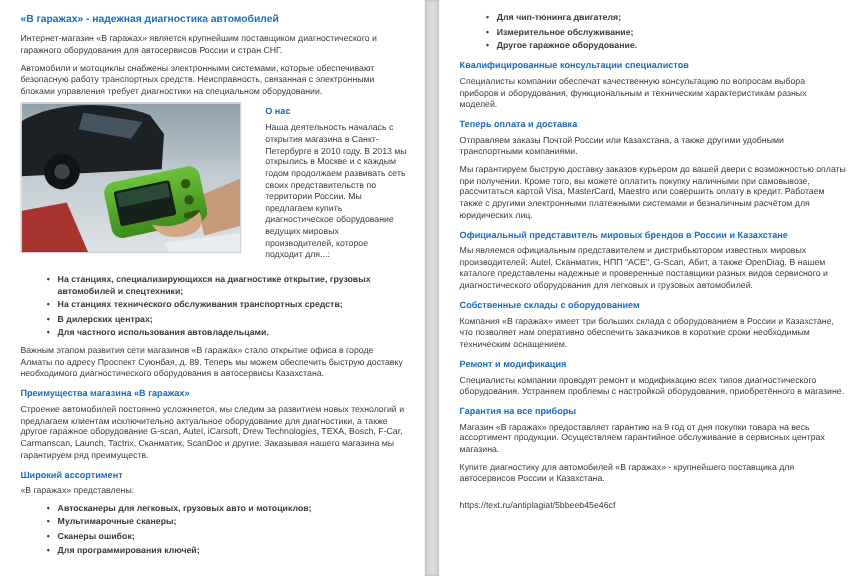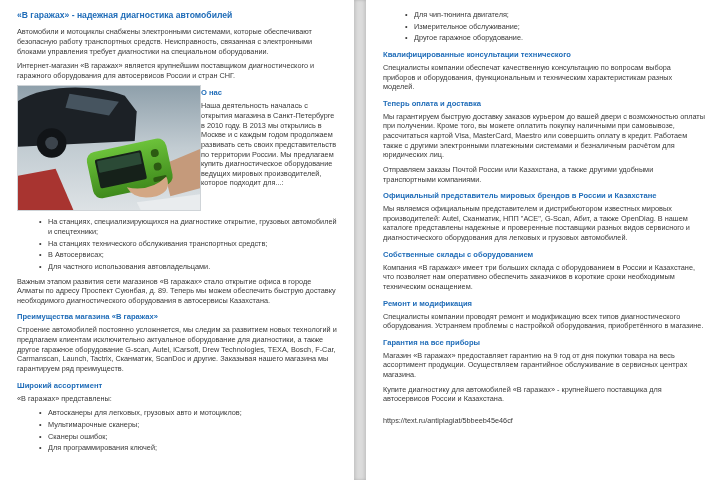--- a/index.html
+++ b/index.html
@@ -24,43 +24,43 @@
   }
   .doc-title {
     color:#1f6cb8; font-size:8.6px; font-weight:bold;
     margin:0 0 6px 0;
   }
   .sec-heading {
     color:#1f6cb8; font-size:7.6px; font-weight:bold;
     margin:7px 0 3px 0;
   }
   p { margin:0 0 5px 0; }
-  ul { list-style:none; margin:0 0 5px 0; padding-left:22px; }
+  ul { list-style:none; margin:0 0 5px 0; padding-left:22px;font-weight:bold; }
   ul li { position:relative; padding-left:9px; margin-bottom:2px; }
   ul li::before { content:"•"; position:absolute; left:0; top:0; }
-  .about-row { display:flex; gap:0; margin:2px 0 6px 0; }
+  .about-row { display:flex; gap:20px; margin:2px 0 6px 0; }
   .photo {
     width:184px; height:126px; flex:0 0 auto;
     border:1px solid #cfd4d8; overflow:hidden;
   }
   .photo svg { display:block; width:100%; height:100%; }
   .about-text { flex:1; min-width:0; }
   .about-text .sec-heading { margin-top:3px; }
   .link-line { word-break:break-all; margin-top:12px; }
 </style>
 </head>
 <body>
 
 <div class="canvas">
 
   <div class="page">
     <div class="doc-title">«В гаражах» - надежная диагностика автомобилей</div>
 
+    <p>Интернет-магазин «В гаражах» является крупнейшим поставщиком диагностического и гаражного оборудования для автосервисов России и стран СНГ.</p>
     <p>Автомобили и мотоциклы снабжены электронными системами, которые обеспечивают безопасную работу транспортных средств. Неисправность, связанная с электронными блоками управления требует диагностики на специальном оборудовании.</p>
-    <p>Интернет-магазин «В гаражах» является крупнейшим поставщиком диагностического и гаражного оборудования для автосервисов России и стран СНГ.</p>
 
     <div class="about-row">
       <div class="photo">
         <svg viewBox="0 0 184 126" preserveAspectRatio="none">
           <defs>
             <linearGradient id="bgGrad" x1="0" y1="0" x2="0" y2="1">
               <stop offset="0" stop-color="#8fa0ab"></stop>
               <stop offset="0.5" stop-color="#c2ccd2"></stop>
               <stop offset="1" stop-color="#dde2e5"></stop>
             </linearGradient>
@@ -96,21 +96,21 @@
       </div>
       <div class="about-text">
         <div class="sec-heading">О нас</div>
         <p>Наша деятельность началась с открытия магазина в Санкт-Петербурге в 2010 году. В 2013 мы открылись в Москве и с каждым годом продолжаем развивать сеть своих представительств по территории России. Мы предлагаем купить диагностическое оборудование ведущих мировых производителей, которое подходит для...:</p>
       </div>
     </div>
 
     <ul>
         <li>На станциях, специализирующихся на диагностике открытие, грузовых автомобилей и спецтехники;</li>
         <li>На станциях технического обслуживания транспортных средств;</li>
-        <li>В Автосервисах;</li>
+        <li>В дилерских центрах;</li>
         <li>Для частного использования автовладельцами.</li>
       </ul>
 
     <p>Важным этапом развития сети магазинов «В гаражах» стало открытие офиса в городе Алматы по адресу Проспект Суюнбая, д. 89. Теперь мы можем обеспечить быструю доставку необходимого диагностического оборудования в автосервисы Казахстана.</p>
 
     <div class="sec-heading">Преимущества магазина «В гаражах»</div>
     <p>Строение автомобилей постоянно усложняется, мы следим за развитием новых технологий и предлагаем клиентам исключительно актуальное оборудование для диагностики, а также другое гаражное оборудование G-scan, Autel, iCarsoft, Drew Technologies, TEXA, Bosch, F-Car, Carmanscan, Launch, Tactrix, Сканматик, ScanDoc и другие. Заказывая нашего магазина мы гарантируем ряд преимуществ.</p>
 
     <div class="sec-heading">Широкий ассортимент</div>
     <p>«В гаражах» представлены:</p>
@@ -124,26 +124,26 @@
 
   <div class="gutter"></div>
 
   <div class="page">
     <ul>
         <li>Для чип-тюнинга двигателя;</li>
         <li>Измерительное обслуживание;</li>
         <li>Другое гаражное оборудование.</li>
       </ul>
 
-    <div class="sec-heading">Квалифицированные консультации технического</div>
+    <div class="sec-heading">Квалифицированные консультации специалистов</div>
     <p>Специалисты компании обеспечат качественную консультацию по вопросам выбора приборов и оборудования, функциональным и техническим характеристикам разных моделей.</p>
 
     <div class="sec-heading">Теперь оплата и доставка</div>
+    <p>Отправляем заказы Почтой России или Казахстана, а также другими удобными транспортными компаниями.</p>
     <p>Мы гарантируем быструю доставку заказов курьером до вашей двери с возможностью оплаты при получении. Кроме того, вы можете оплатить покупку наличными при самовывозе, рассчитаться картой Visa, MasterCard, Maestro или совершить оплату в кредит. Работаем также с другими электронными платежными системами и безналичным расчётом для юридических лиц.</p>
-    <p>Отправляем заказы Почтой России или Казахстана, а также другими удобными транспортными компаниями.</p>
 
     <div class="sec-heading">Официальный представитель мировых брендов в России и Казахстане</div>
     <p>Мы являемся официальным представителем и дистрибьютором известных мировых производителей: Autel, Сканматик, НПП "АСЕ", G-Scan, Абит, а также OpenDiag. В нашем каталоге представлены надежные и проверенные поставщики разных видов сервисного и диагностического оборудования для легковых и грузовых автомобилей.</p>
 
     <div class="sec-heading">Собственные склады с оборудованием</div>
     <p>Компания «В гаражах» имеет три больших склада с оборудованием в России и Казахстане, что позволяет нам оперативно обеспечить заказчиков в короткие сроки необходимым техническим оснащением.</p>
 
     <div class="sec-heading">Ремонт и модификация</div>
     <p>Специалисты компании проводят ремонт и модификацию всех типов диагностического оборудования. Устраняем проблемы с настройкой оборудования, приобретённого в магазине.</p>
 

